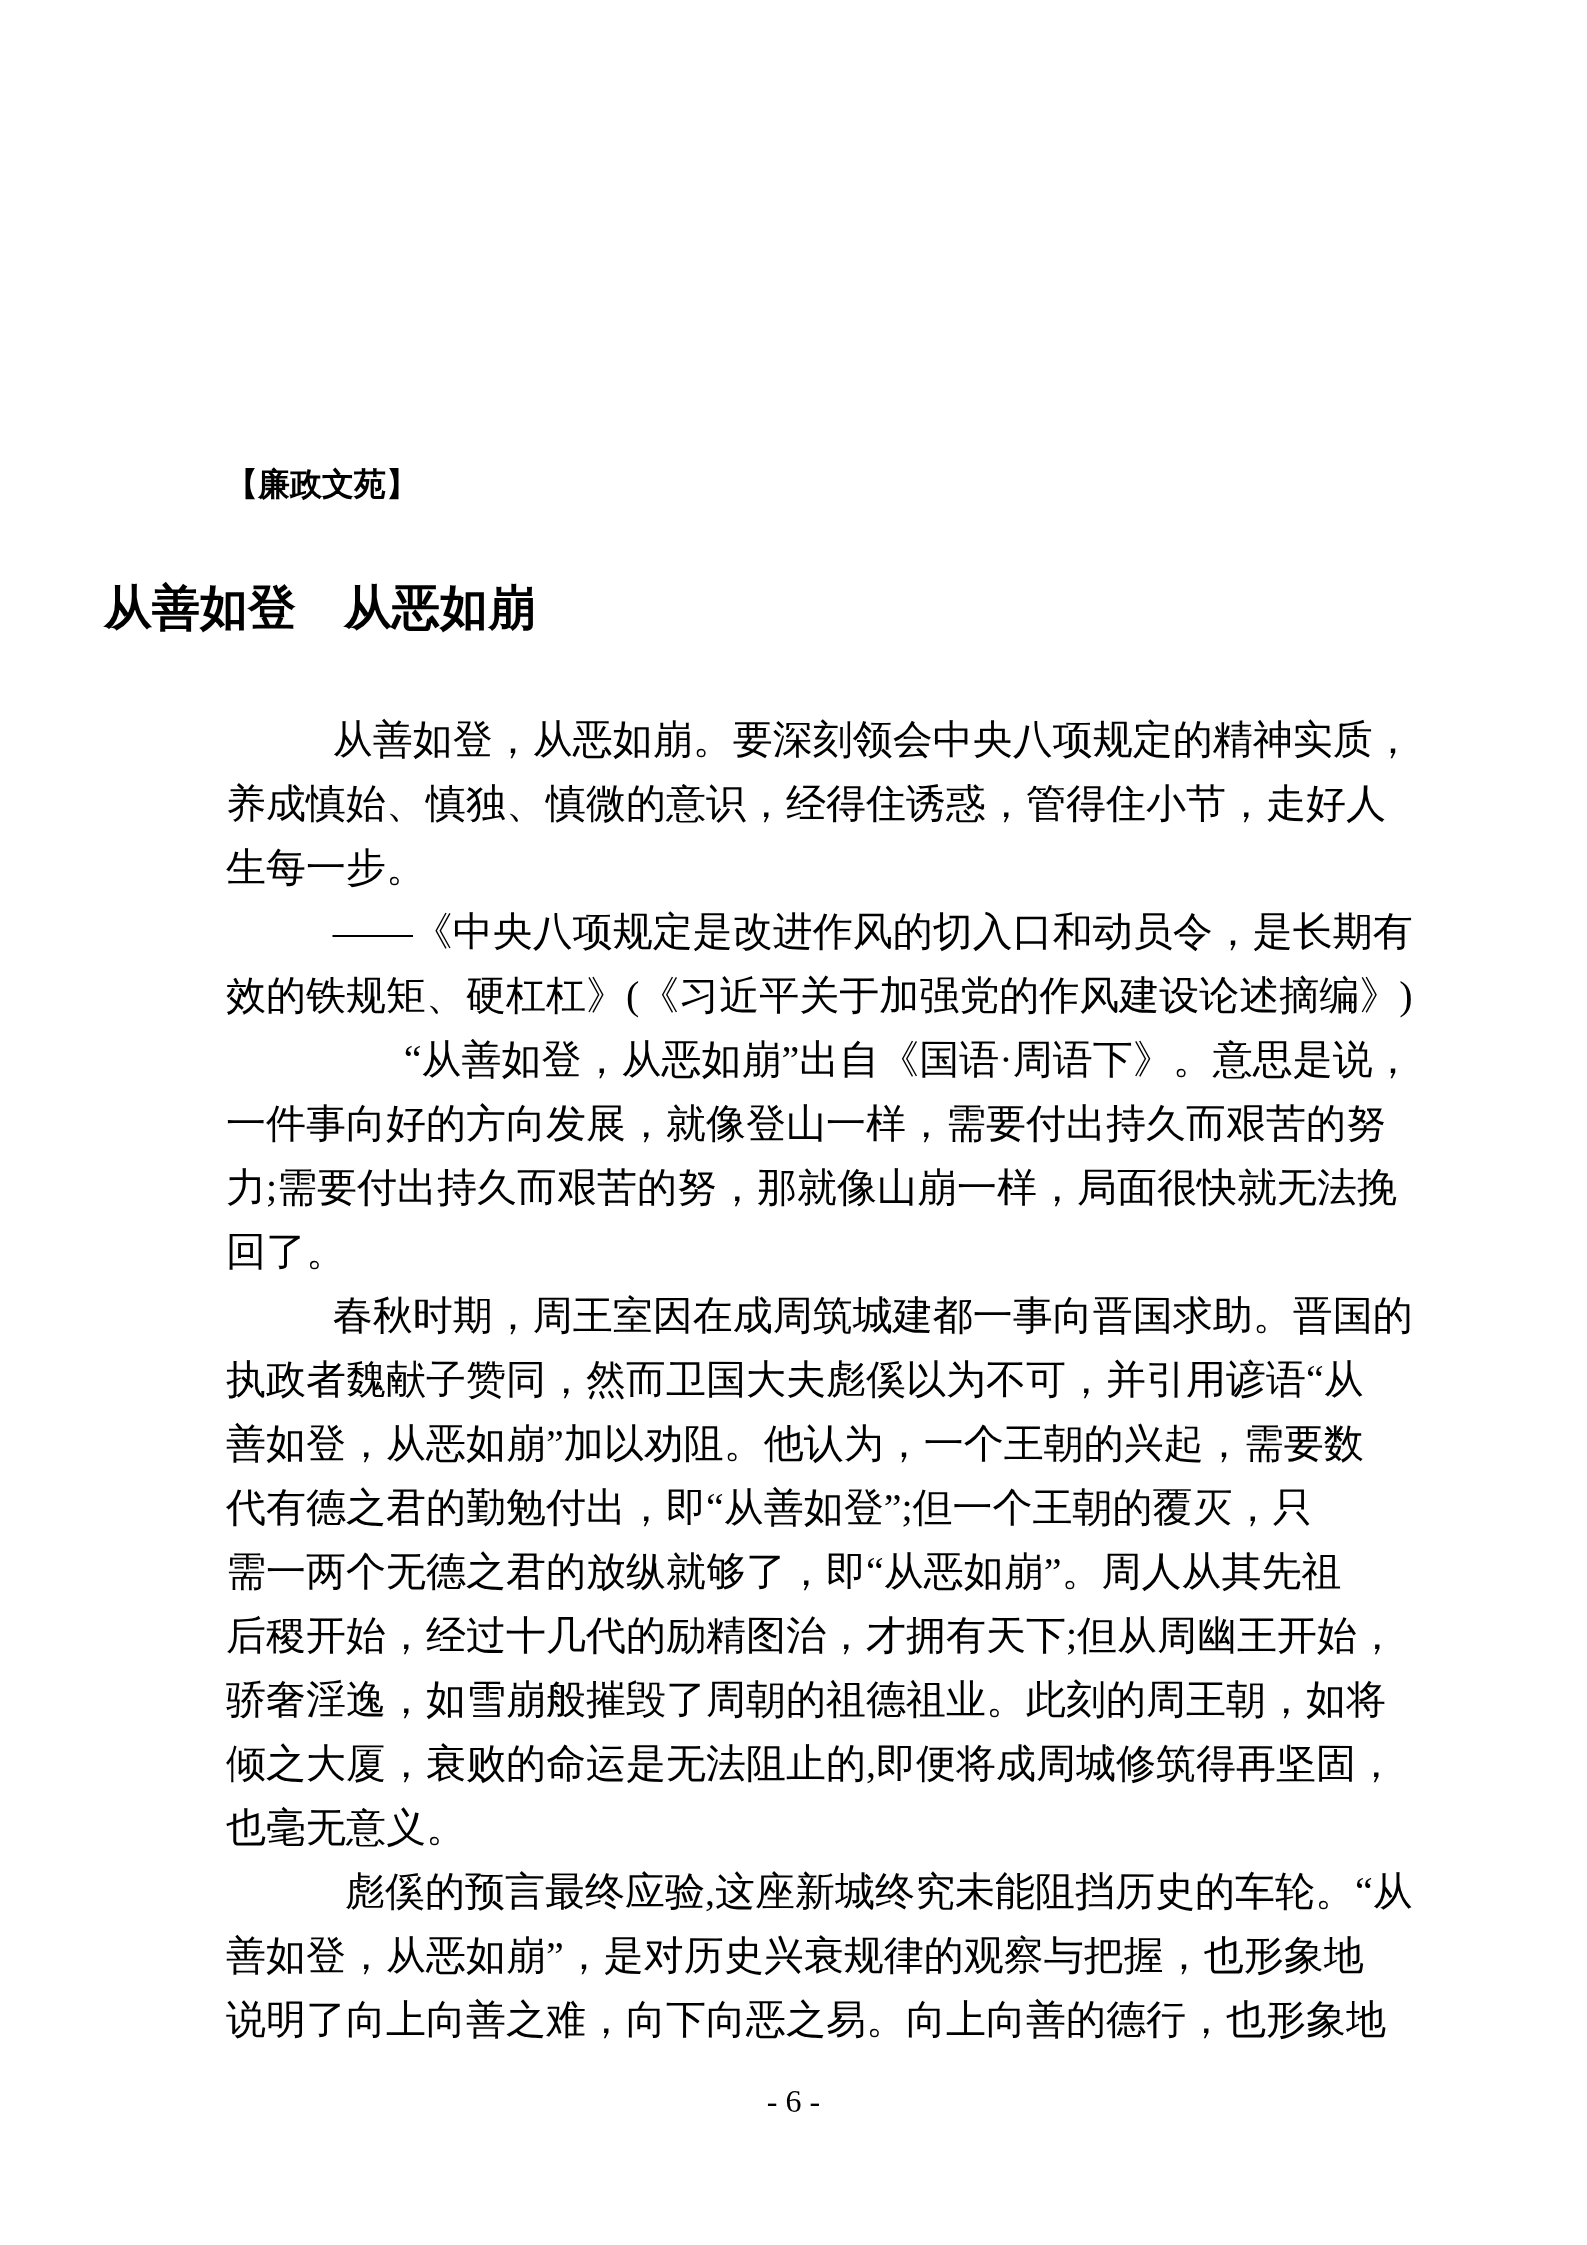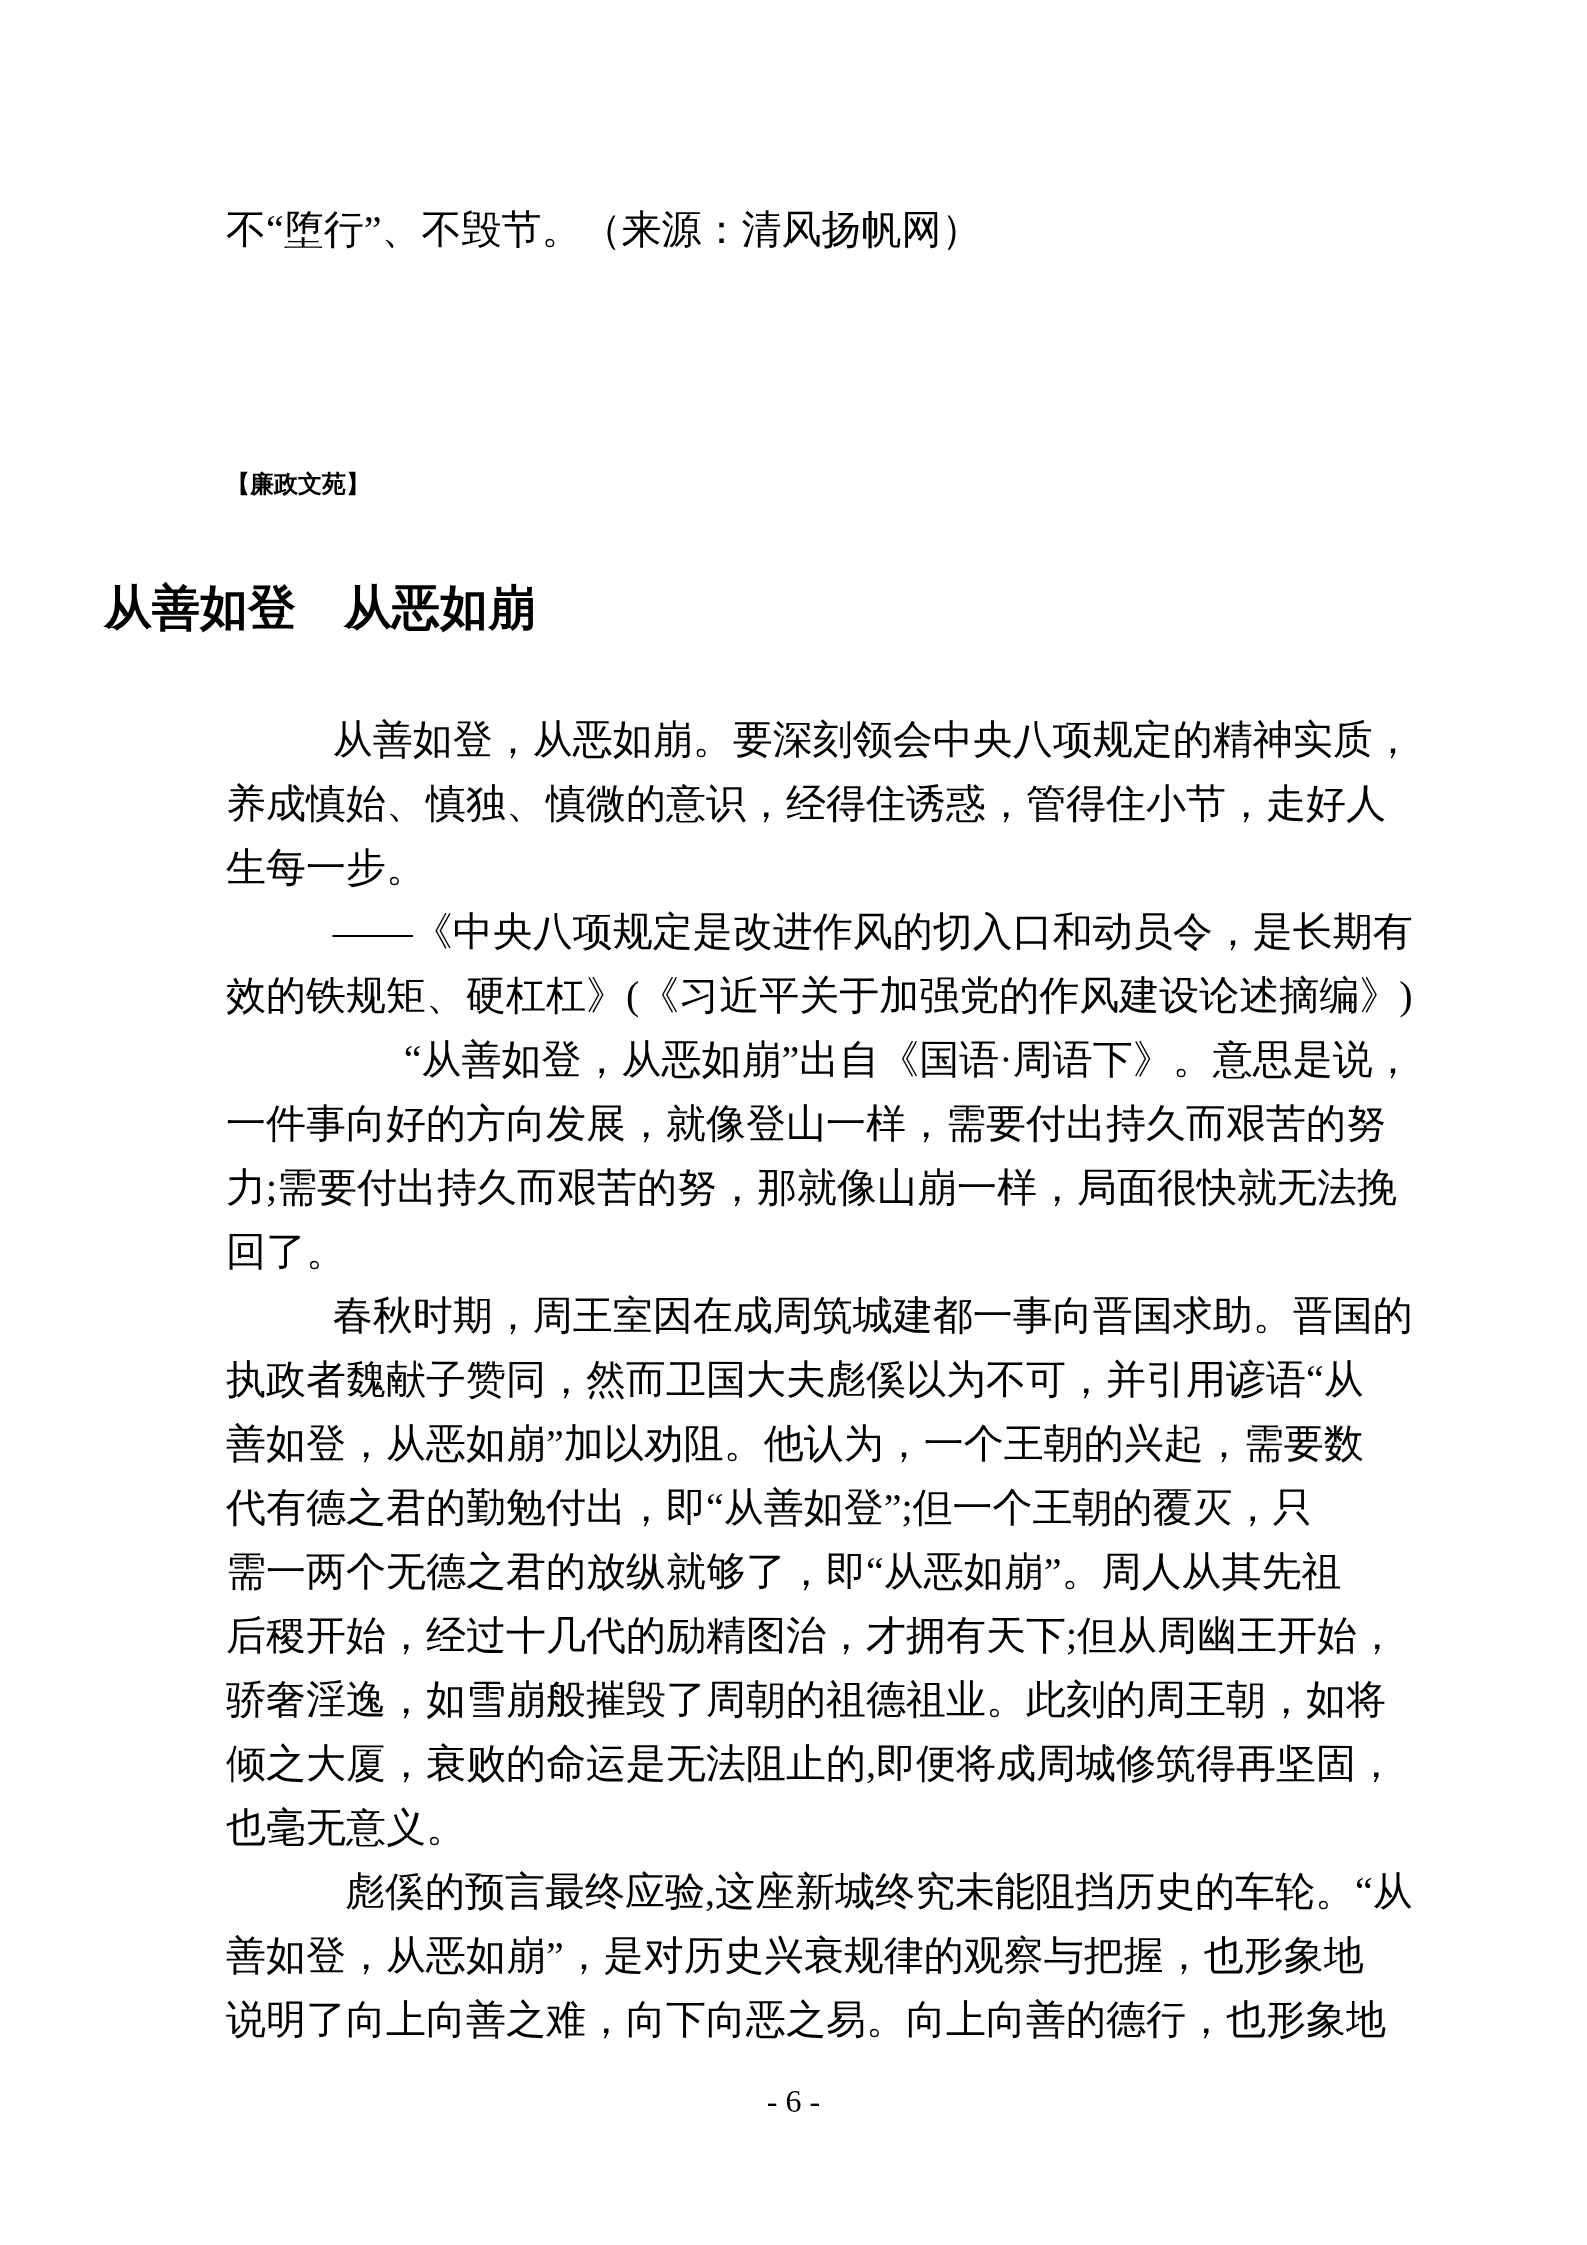--- a/index.html
+++ b/index.html
@@ -22,21 +22,21 @@
     left: 226px;
     top: 198px;
     font-size: 40px;
     line-height: 64px;
     white-space: nowrap;
   }
   .section-header {
     position: absolute;
     left: 226px;
     top: 458px;
-    font-size: 24px;
+    font-size: 32px;
     font-weight: bold;
     line-height: 52px;
     white-space: nowrap;
   }
   .article-title {
     position: absolute;
     left: 0;
     right: 0;
     top: 577px;
     padding-left: 104px;
@@ -68,21 +68,20 @@
     text-align: center;
     font-size: 32px;
     line-height: 42px;
   }
 </style>
 </head>
 <body>
 
 <div class="page">
 
-  <div class="cont-line">不“堕行”、不毁节。（来源：清风扬帆网）</div>
 
   <div class="section-header">【廉政文苑】</div>
 
   <div class="article-title">从善如登　从恶如崩</div>
 
   <div class="article-body">
       <div class="line indent">从善如登，从恶如崩。要深刻领会中央八项规定的精神实质，</div>
       <div class="line">养成慎始、慎独、慎微的意识，经得住诱惑，管得住小节，走好人</div>
       <div class="line">生每一步。</div>
       <div class="line indent">——《中央八项规定是改进作风的切入口和动员令，是长期有</div>

